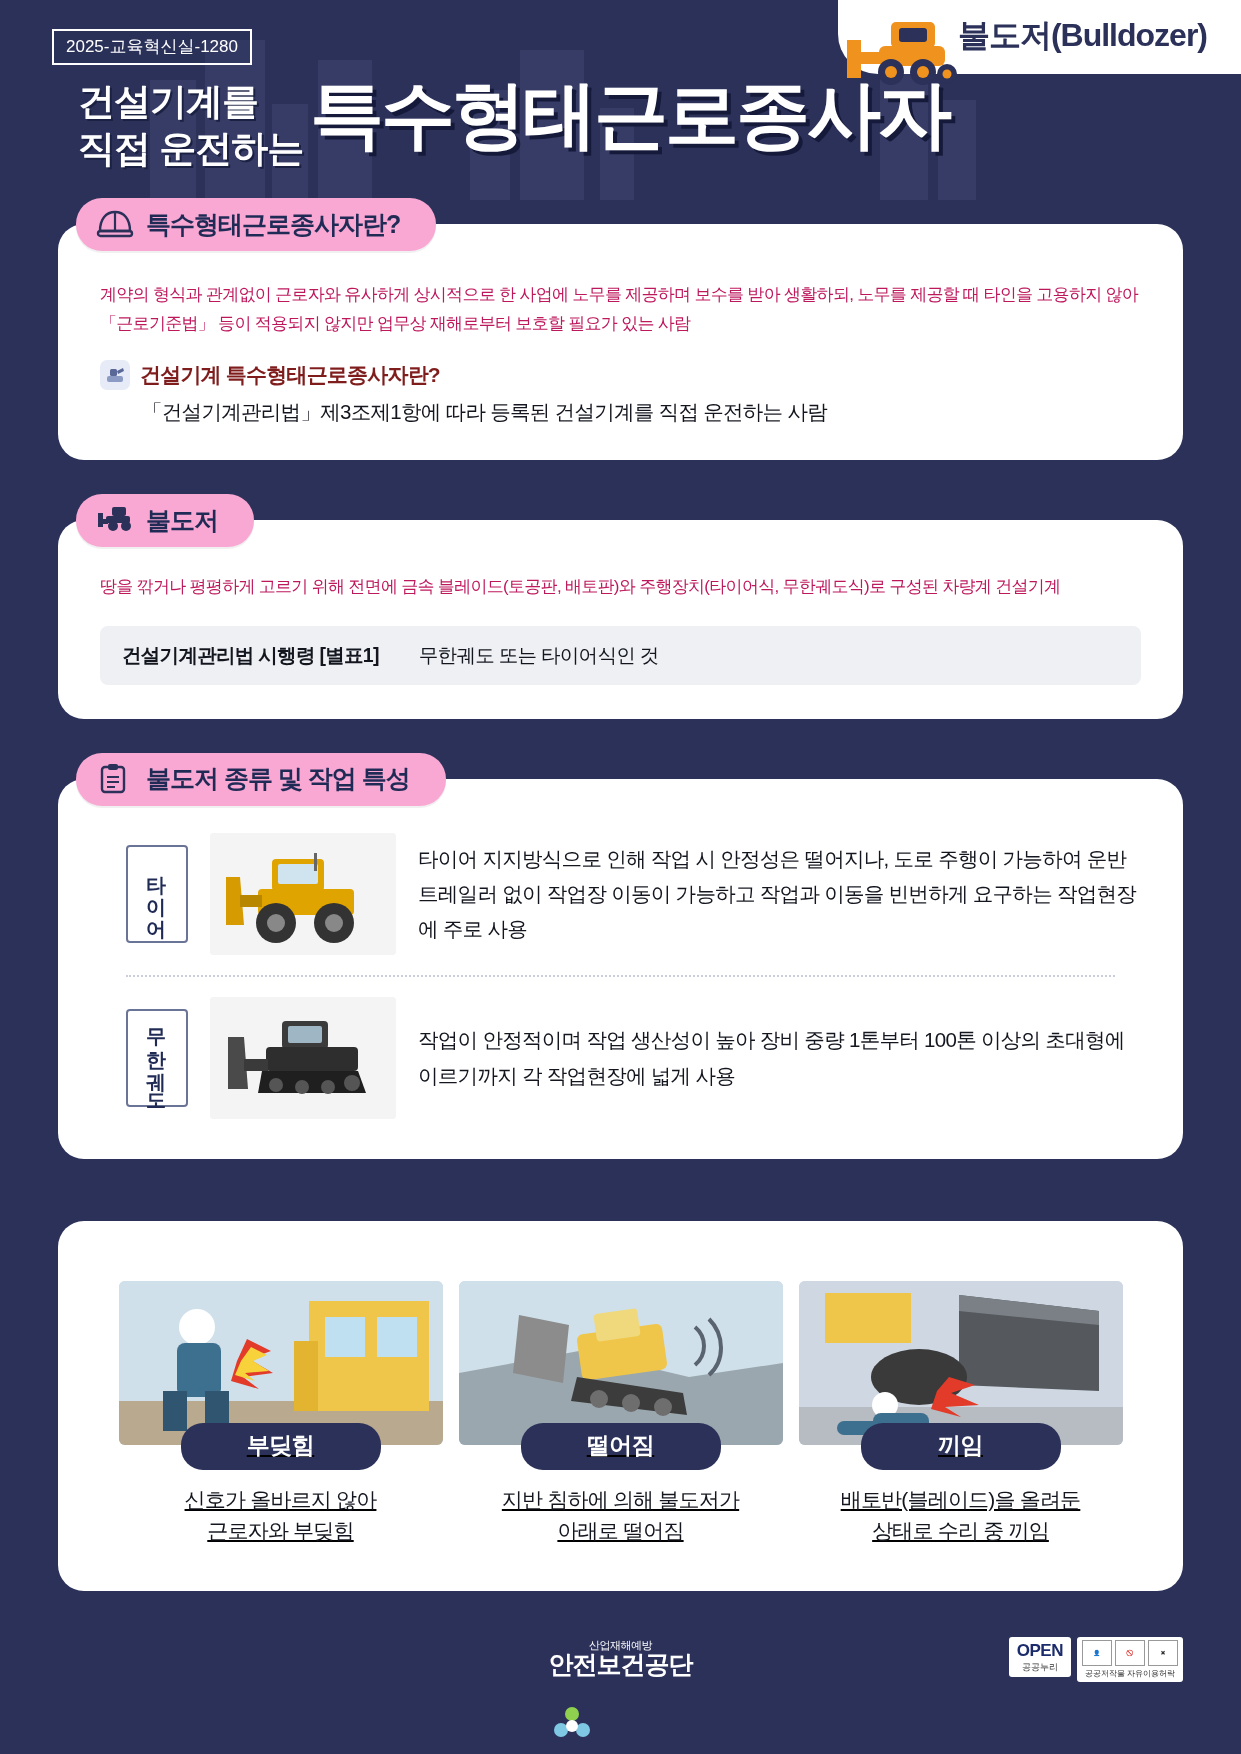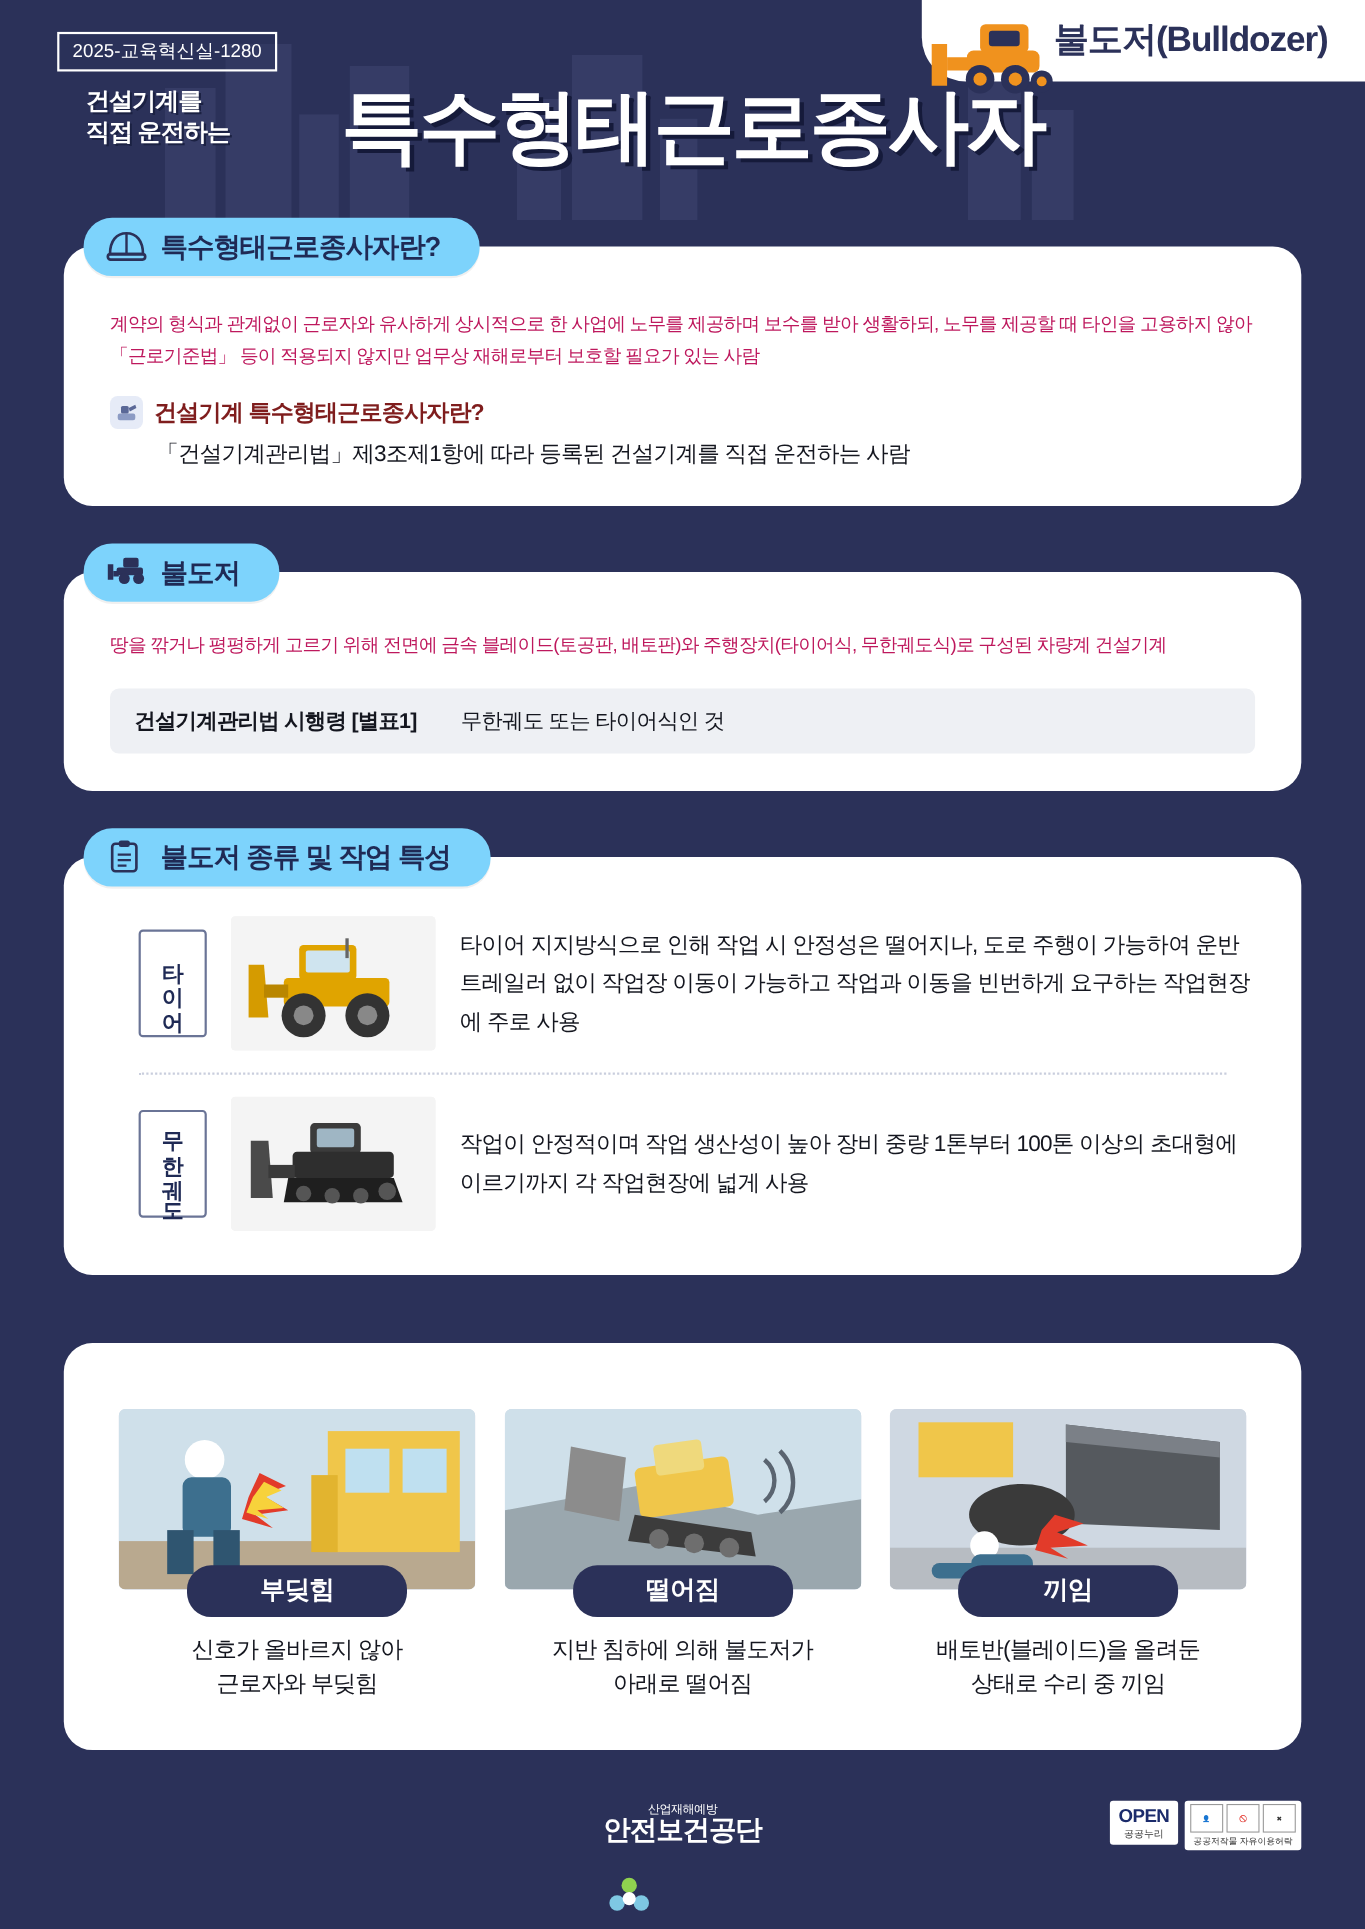--- a/index.html
+++ b/index.html
@@ -23,21 +23,21 @@
 
   .doc-code {
     position: absolute; left: 52px; top: 29px;
     border: 2px solid #ffffff; color: #ffffff;
     font-size: 17px; padding: 4px 12px 5px; letter-spacing: 0px;
     background: rgba(43,49,89,0.4);
   }
 
   .title-left {
     position: absolute; left: 78px; top: 78px;
-    color: #ffffff; font-size: 22px; font-weight: bold; line-height: 1.28;
+    color: #ffffff; font-size: 37px; font-weight: bold; line-height: 1.28;
     text-shadow: 2px 2px 0 #1b2142;
     letter-spacing: -1px;
   }
   .title-main {
     position: absolute; left: 310px; top: 78px;
     color: #ffffff; font-size: 74px; font-weight: bold; line-height: 1;
     letter-spacing: -3px;
     text-shadow: 4px 4px 0 #151a3a;
   }
 
@@ -54,21 +54,21 @@
   .panel {
     position: relative;
     background: #ffffff;
     border-radius: 26px;
     margin: 0 58px 26px 58px;
     padding: 40px 42px 34px 42px;
   }
   .sec-tab {
     position: absolute;
     left: 18px; top: -26px;
-    background: #7dd3fc;
+    background: #f9a8d4;
     border-radius: 26px;
     padding: 9px 36px 10px 20px;
     display: flex; align-items: center; gap: 12px;
     box-shadow: 0 2px 0 rgba(0,0,0,0.06);
     justify-content: flex-end;
   }
   .sec-tab .sec-title {
     color: #1f2a55; font-size: 25px; font-weight: bold; letter-spacing: -1px;
   }
   .sec-ico { width: 38px; height: 34px; display: block; }
@@ -96,21 +96,21 @@
     width: 62px; height: 98px; border: 2px solid #6a7496; border-radius: 4px;
     display: flex; align-items: center; justify-content: center;
     color: #1f2a55; font-size: 20px; font-weight: bold;
     writing-mode: vertical-rl; letter-spacing: 2px;
   }
   .type-img { width: 186px; height: 122px; border-radius: 4px; overflow: hidden; background: #f3f3f3; position: relative; }
   .type-desc { flex: 1; color: #14161f; font-size: 20.5px; line-height: 1.72; letter-spacing: -0.7px; }
   .row-div { border-top: 2px dotted #c9cedd; margin: 14px 26px 14px 26px; }
 
   
-  .haz-wrap { display: flex; justify-content: space-between; gap: 16px; padding: 6px 8px 0; }
+  .haz-wrap { display: flex; justify-content: center; gap: 16px; padding: 6px 8px 0; text-decoration: underline; }
   .haz { width: 324px; }
   .haz-img { width: 100%; height: 164px; border-radius: 6px; overflow: hidden; position: relative; background:#cfd8e4; }
   .haz-label {
     width: 200px; margin: -22px auto 0; position: relative; z-index: 3;
     background: #2b3159; color: #ffffff; font-size: 23px; font-weight: bold;
     text-align: center; border-radius: 22px; padding: 7px 0 9px; letter-spacing: -0.5px;
   }
   .haz-cap {
     margin-top: 14px; text-align: center; color: #14161f;
     font-size: 21px; line-height: 1.5; letter-spacing: -0.8px;

